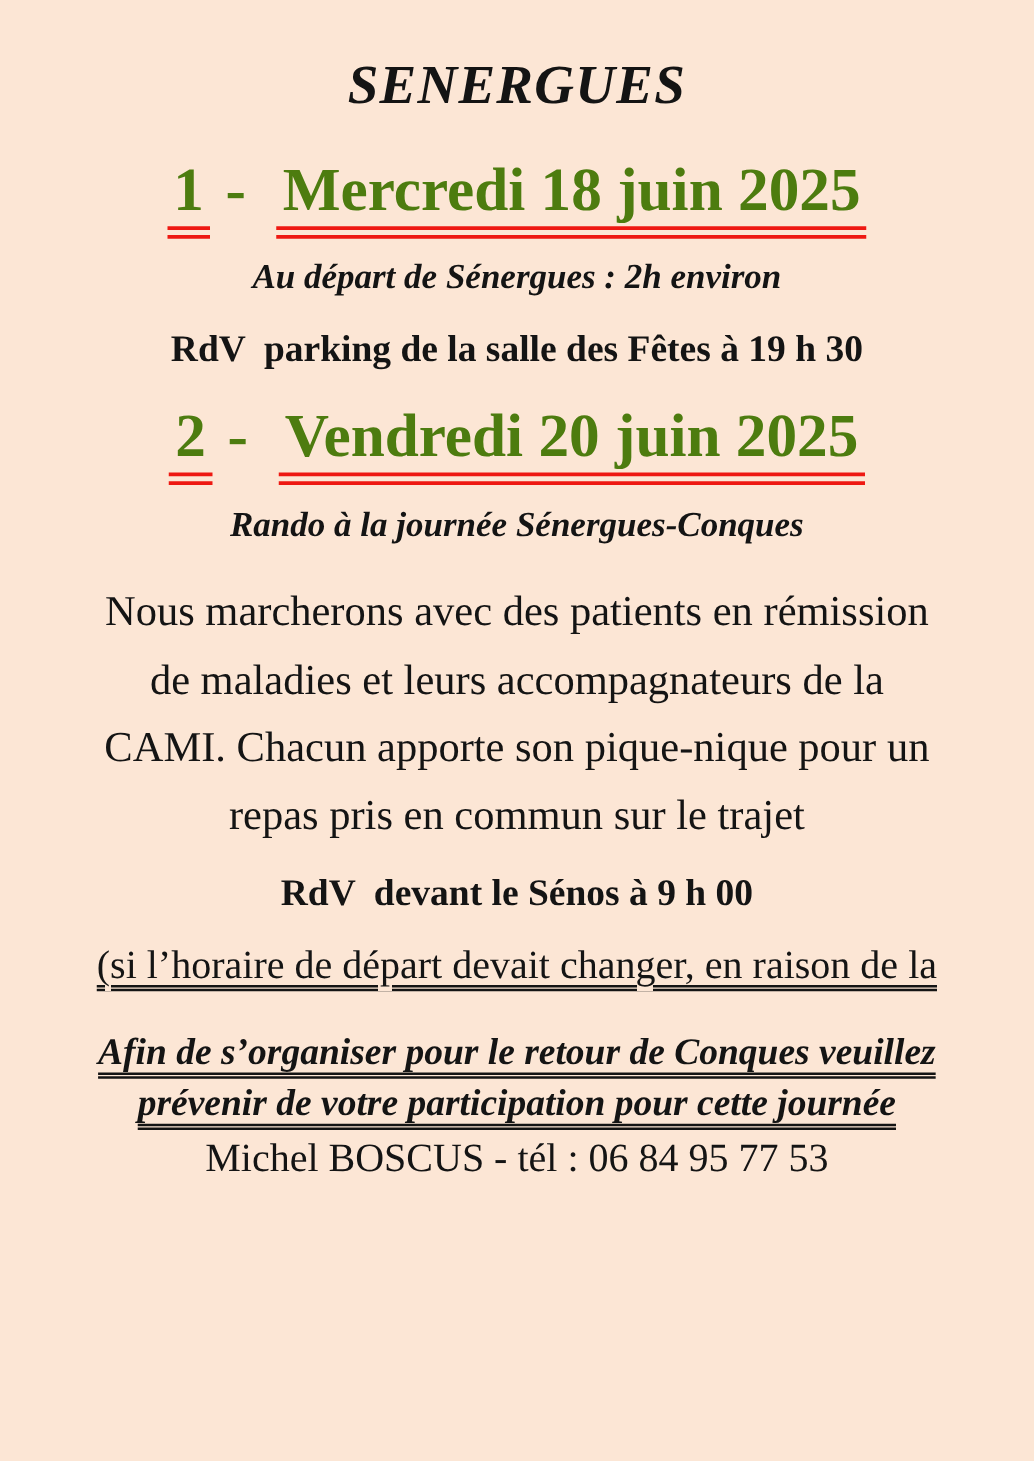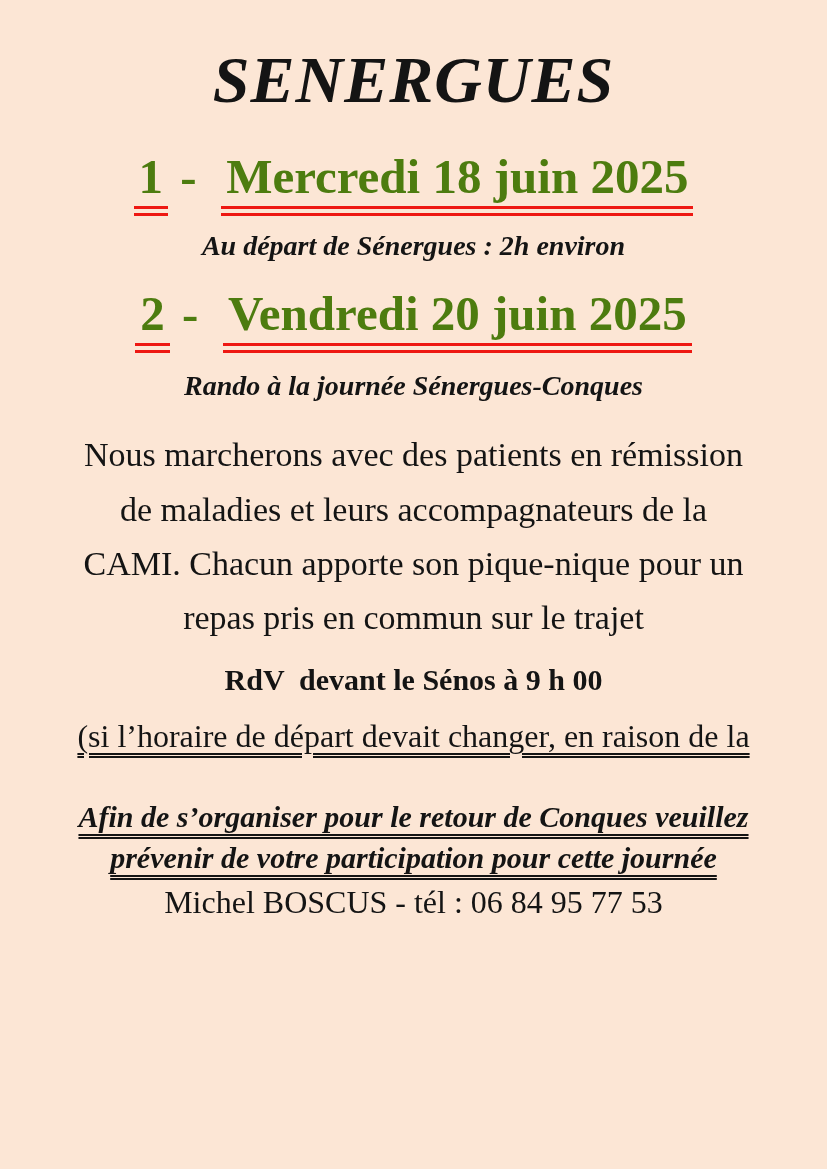--- a/index.html
+++ b/index.html
@@ -15,21 +15,21 @@
     overflow: hidden;
   }
   .page {
     width: 827px;
     height: 1169px;
     padding-top: 44px;
     box-sizing: border-box;
     text-align: center;
   }
   .poster-title {
-    font-size: 66px;
+    font-size: 44px;
     line-height: 1.1;
     font-weight: bold;
     font-style: italic;
     letter-spacing: 1px;
   }
   .poster-subtitle {
     font-size: 45px;
     line-height: 1.2;
     margin-top: 40px;
   }
@@ -77,21 +77,21 @@
     margin-top: 14px;
     font-size: 32px;
     line-height: 1.5;
   }
   .event-notice .line {
     text-decoration: underline double #141414;
     text-decoration-thickness: 1.5px;
     text-underline-offset: 6px;
   }
   .footer-instruction {
-    margin-top: 36px;
+    margin-top: 26px;
     font-size: 30px;
     line-height: 1.38;
     font-weight: bold;
     font-style: italic;
   }
   .footer-instruction .line {
     text-decoration: underline double #141414;
     text-decoration-thickness: 2px;
     text-underline-offset: 7px;
   }
@@ -106,20 +106,21 @@
 
 <div class="page">
 
   <div class="poster-title">SENERGUES</div>
 
 
   <div class="event-heading"><span class="u-dbl">1</span><span> -  </span><span class="u-dbl">Mercredi 18 juin 2025</span></div>
 
   <div class="event-desc">Au départ de Sénergues : 2h environ</div>
 
+  <div class="event-meeting">RdV  parking de la salle des Fêtes à 19 h 30</div>
 
   <div class="event-heading second"><span class="u-dbl">2</span><span> -  </span><span class="u-dbl">Vendredi 20 juin 2025</span></div>
 
   <div class="event-desc second">Rando à la journée Sénergues-Conques</div>
 
   <div class="event-details">
     <div class="line">Nous marcherons avec des patients en rémission</div>
     <div class="line">de maladies et leurs accompagnateurs de la</div>
     <div class="line">CAMI. Chacun apporte son pique-nique pour un</div>
     <div class="line">repas pris en commun sur le trajet</div>

